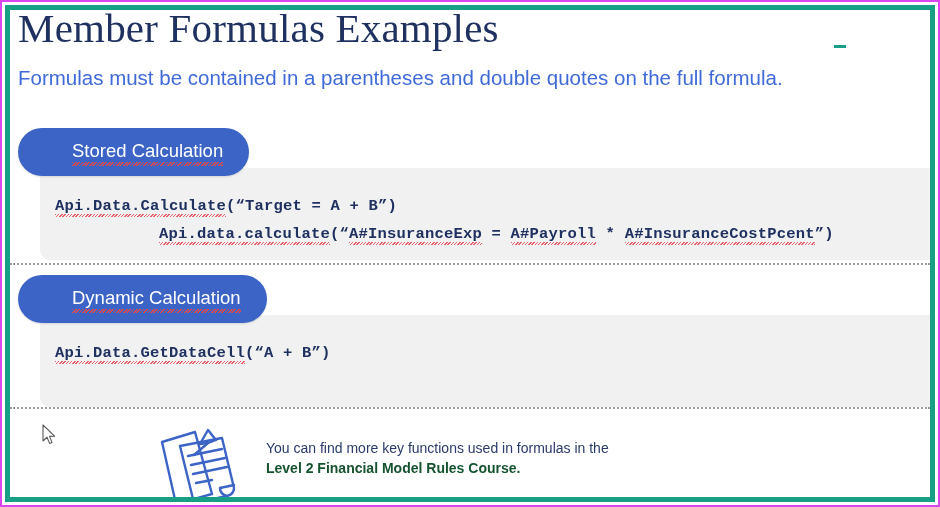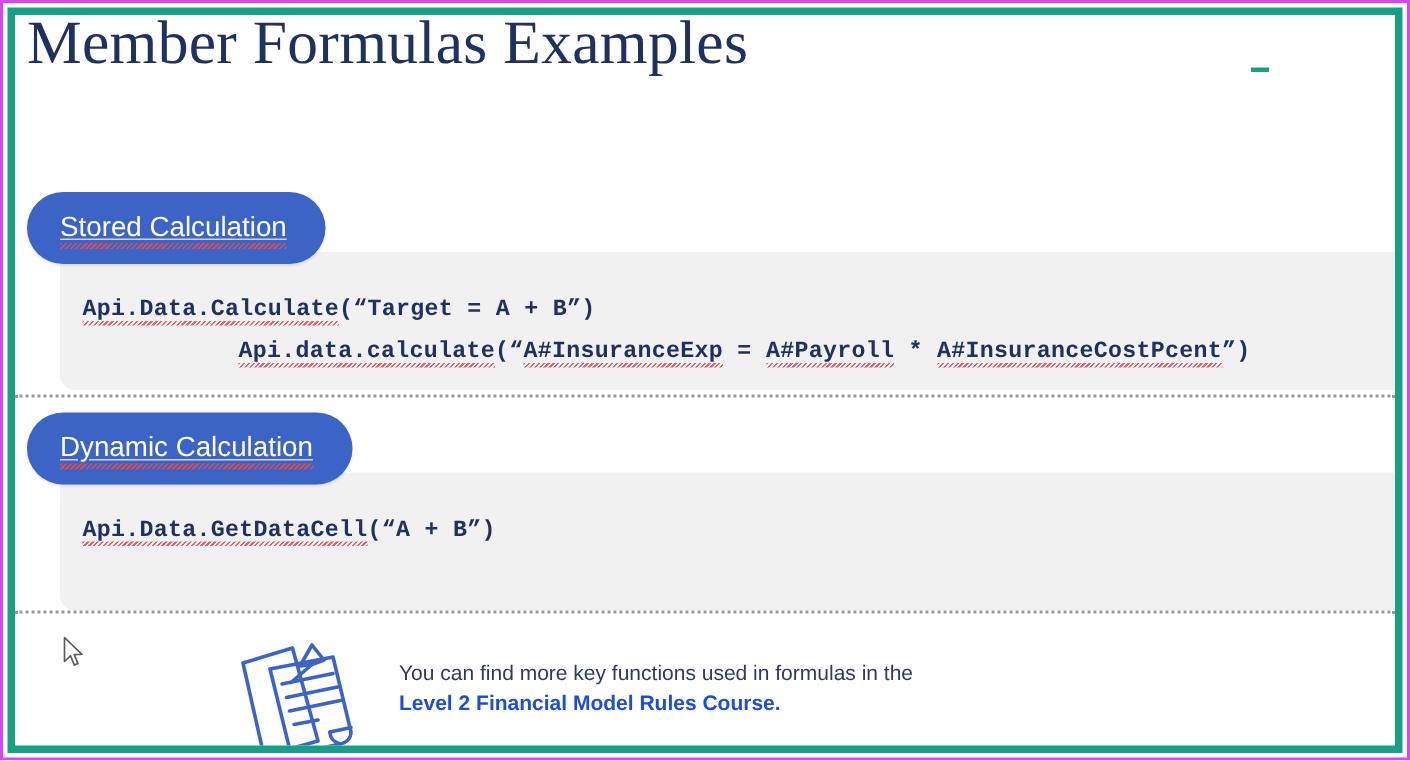--- a/index.html
+++ b/index.html
@@ -79,23 +79,23 @@
     font-size: 18.5px;
     line-height: 1;
     padding: 14px 26px 15px 22px;
     white-space: nowrap;
     z-index: 3;
     box-shadow: 0 1px 2px rgba(0,0,0,0.12);
   }
   .badge .squiggle {
     position: relative;
     display: inline-block;
-    text-decoration: underline;
     text-decoration-color: rgba(255,255,255,0.75);
     text-underline-offset: 2px;
+    margin-left: 32px;
   }
   .badge .squiggle::after {
     content: "";
     position: absolute;
     left: 0;
     right: 0;
     bottom: -5px;
     height: 4px;
     background-image: repeating-linear-gradient(
       135deg,
@@ -180,41 +180,42 @@
     left: 256px;
     top: 28px;
     font-family: "Liberation Sans", sans-serif;
     font-size: 14px;
     color: #2a3a6b;
     line-height: 1.44;
     white-space: nowrap;
   }
   .footer-text .bold {
     font-weight: bold;
-    color: #1d4ed8;
+    color: #14532d;
   }
 
   
   .cursor {
     position: absolute;
     left: 40px;
     top: 422px;
     width: 16px;
     height: 22px;
     z-index: 6;
   }
 </style>
 </head>
 <body>
 
 <div class="slide">
 
   <div class="inner">
 
     <div class="page-title">Member Formulas Examples</div>
+    <div class="subtitle">Formulas must be contained in a parentheses and double quotes on the full formula.</div>
     <div class="top-dash"></div>
 
     <div class="code-block" id="code-block-1">
       <div class="code-line l1"><span class="sq">Api.Data.Calculate</span><span>(“Target = A + B”)</span></div>
       <div class="code-line l2"><span></span><span class="sq">Api.data.calculate</span><span>(“</span><span class="sq">A#InsuranceExp</span><span> = </span><span class="sq">A#Payroll</span><span> * </span><span class="sq">A#InsuranceCostPcent</span><span>”)</span></div>
     </div>
 
     <div class="badge" id="badge-stored"><span class="squiggle">Stored Calculation</span></div>
 
     <div class="divider" id="divider-1"></div>

